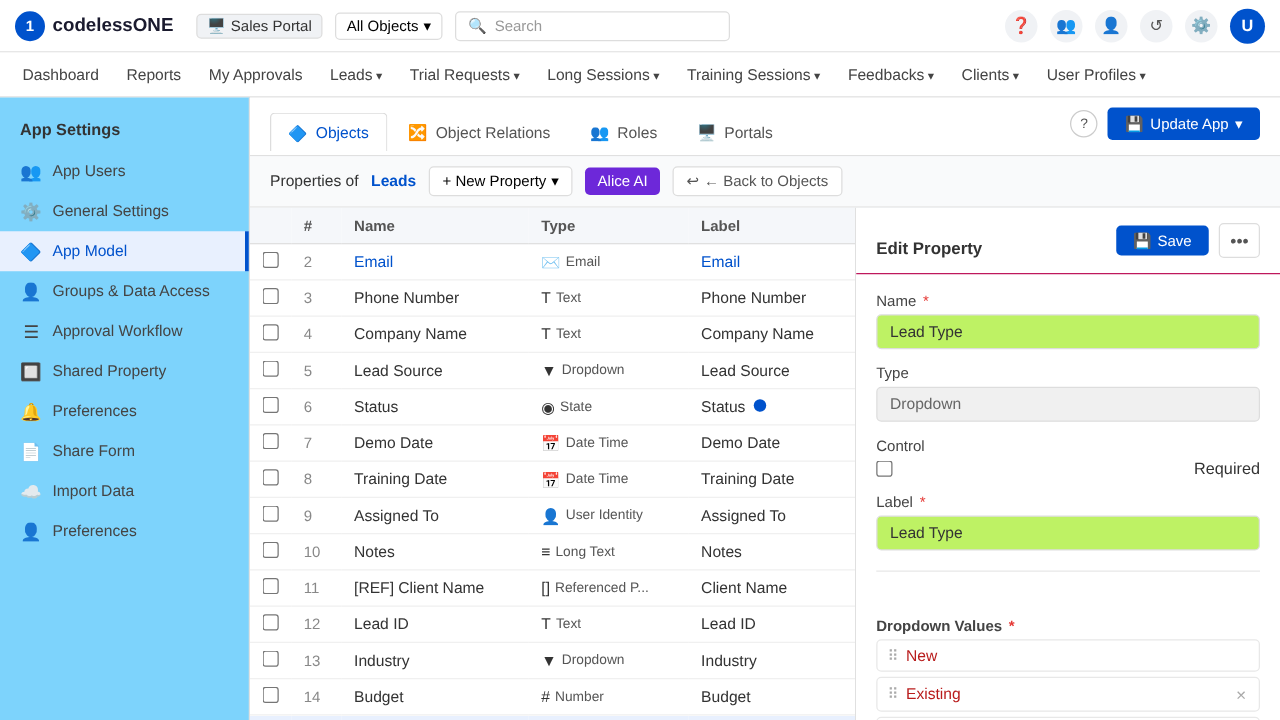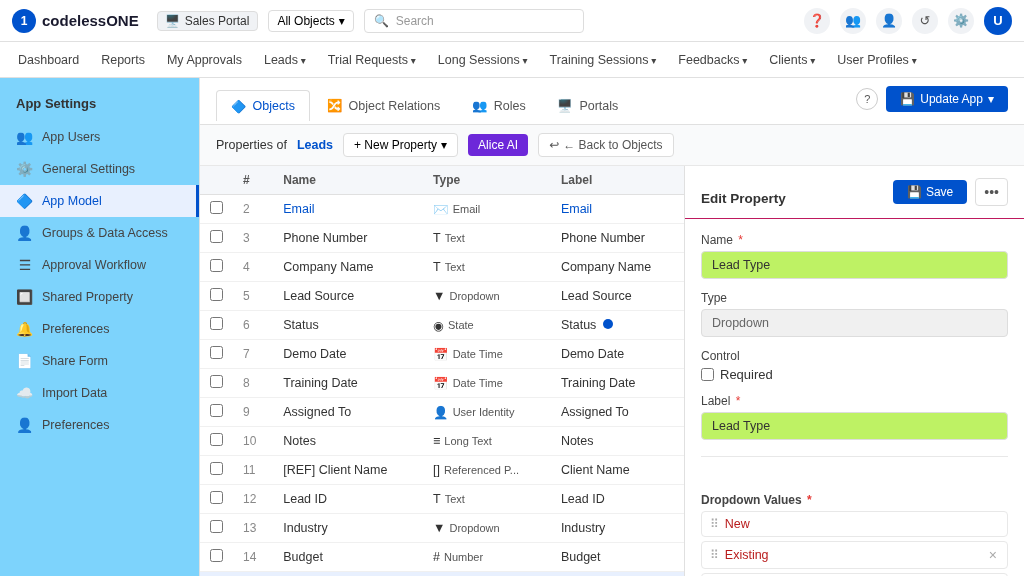--- a/index.html
+++ b/index.html
@@ -76,21 +76,21 @@
     .edit-panel-title { font-weight: 600; font-size: 13.5px; color: #333; }
     .edit-panel-actions { display: flex; align-items: center; gap: 8px; }
     .save-btn { background: #0052cc; color: #fff; border: none; border-radius: 4px; padding: 5px 14px; font-size: 12px; cursor: pointer; display: flex; align-items: center; gap: 4px; }
     .more-btn { background: #fff; border: 1px solid #ddd; border-radius: 4px; padding: 5px 8px; cursor: pointer; font-size: 14px; color: #555; }
     .edit-panel-body { padding: 14px 16px; display: flex; flex-direction: column; gap: 12px; }
     .field-group { display: flex; flex-direction: column; gap: 4px; }
     .field-label { font-size: 12px; font-weight: 500; color: #444; }
     .required-star { color: #e53935; margin-left: 2px; }
     .field-input { border: 1px solid #ddd; border-radius: 4px; padding: 6px 10px; font-size: 12.5px; color: #333; background: #bef264; }
     .field-input.readonly { background: #f0f0f0; color: #666; }
-    .control-row { display: flex; align-items: center; gap: 6px; }
+    .control-row { display: flex; align-items: center; gap: 6px; justify-content: space-between; }
     .dropdown-values-title { font-size: 12px; font-weight: 600; color: #444; margin-top: 20px; }
     .dropdown-values-list { display: flex; flex-direction: column; gap: 4px; }
     .dropdown-value-item { display: flex; align-items: center; gap: 6px; padding: 5px 8px; border: 1px solid #e8e8e8; border-radius: 4px; background: #fff; }
     .drag-icon { color: #aaa; font-size: 12px; cursor: grab; }
     .value-text { flex: 1; font-size: 12.5px; color: #b91c1c; }
     .remove-btn { background: none; border: none; cursor: pointer; color: #aaa; font-size: 14px; padding: 0 2px; }
     .divider { height: 1px; background: #e8e8e8; margin: 4px 0; }
   </style>
 </head>
 <body>

